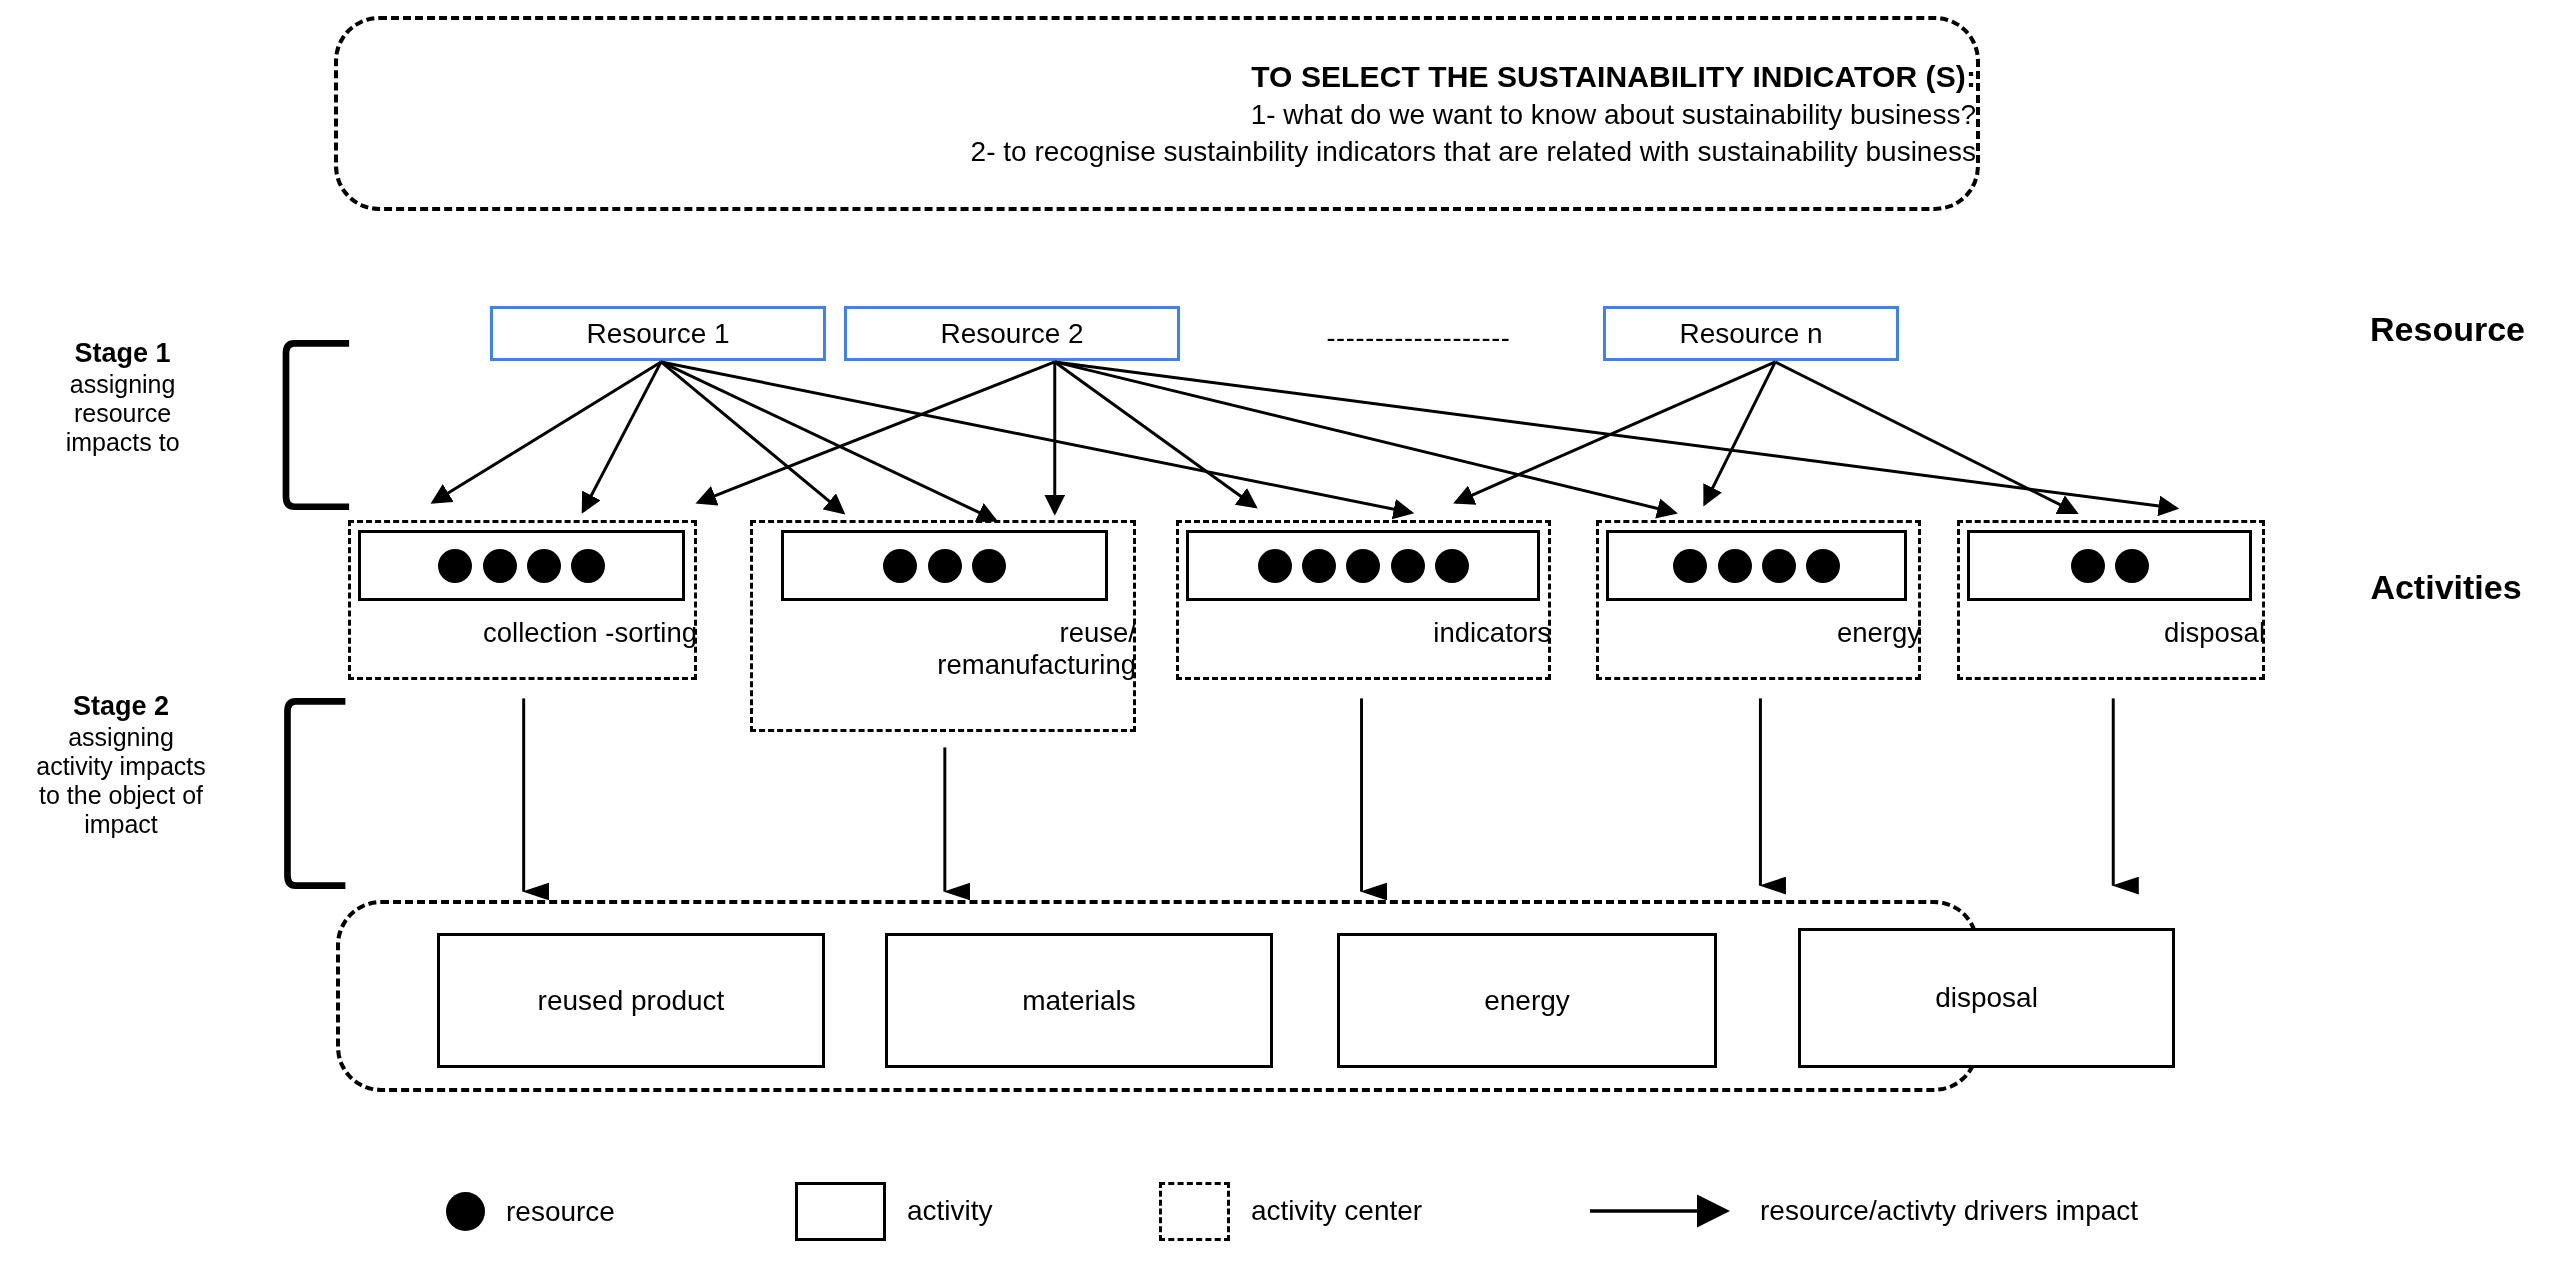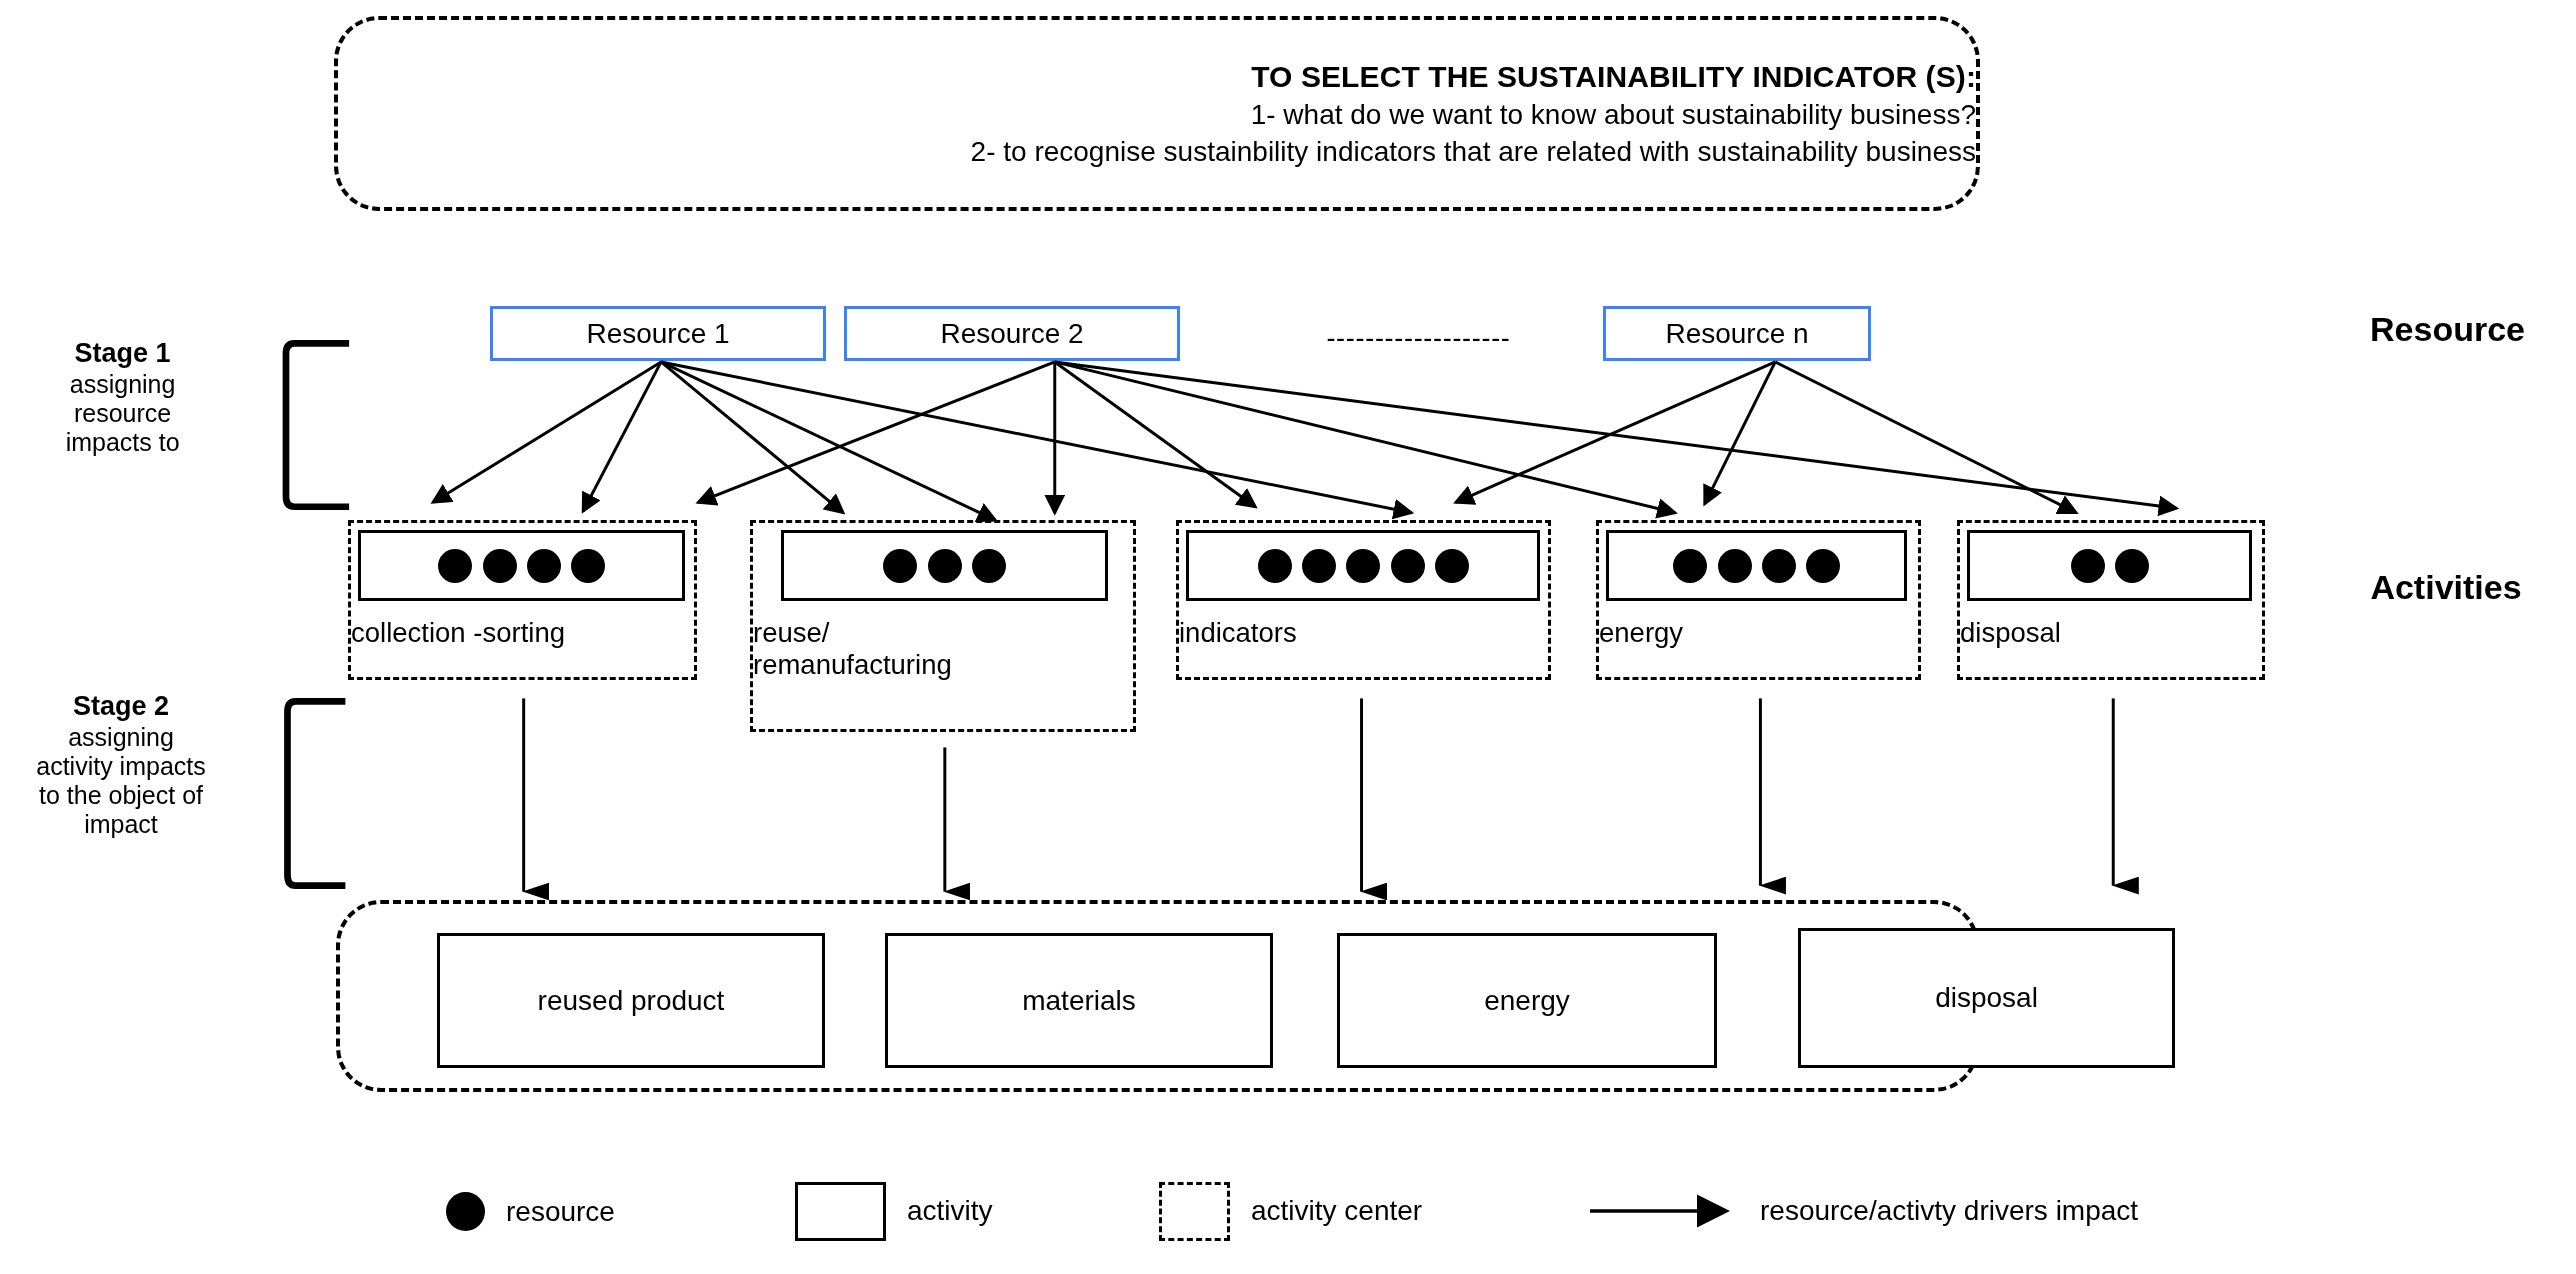--- a/index.html
+++ b/index.html
@@ -91,21 +91,21 @@
     gap: 10.4px;
   }
   .dot {
     width: 34px;
     height: 34px;
     border-radius: 50%;
     background: #000;
   }
   .act-label {
     position: absolute;
-    text-align: left;
+    text-align: right;
     font-size: 27.5px;
     line-height: 1.18;
   }
 
   
   #object-band {
     left: 336px;
     top: 900px;
     width: 1643px;
     height: 192px;
@@ -168,21 +168,21 @@
   <div class="abs row-caption" style="left:2325px; top:310px; width:245px;">Resource</div>
   <div class="abs row-caption" style="left:2318px; top:568px; width:256px;">Activities</div>
 
   <div class="abs res-box" style="left:490px; top:306px; width:336px;">
     <span>Resource 1</span>
   </div>
   <div class="abs res-box" style="left:844px; top:306px; width:336px;">
     <span>Resource 2</span>
   </div>
   <div class="abs" style="left:1292px; top:323px; width:253px; font-size:27px; letter-spacing:0.7px; text-align:center; overflow:hidden;">-------------------</div>
-  <div class="abs res-box" style="left:1603px; top:306px; width:268px;">
+  <div class="abs res-box" style="left:1603px; top:306px; width:296px;">
     <span>Resource n</span>
   </div>
 
   <div class="abs act-center" style="left:348px; top:520px; width:349px; height:160px;">
     <div class="act-box" style="left:7.4px; top:7.4px; width:327px; height:71px;">
       <span class="dot"></span>
       <span class="dot"></span>
       <span class="dot"></span>
       <span class="dot"></span>
     </div>

